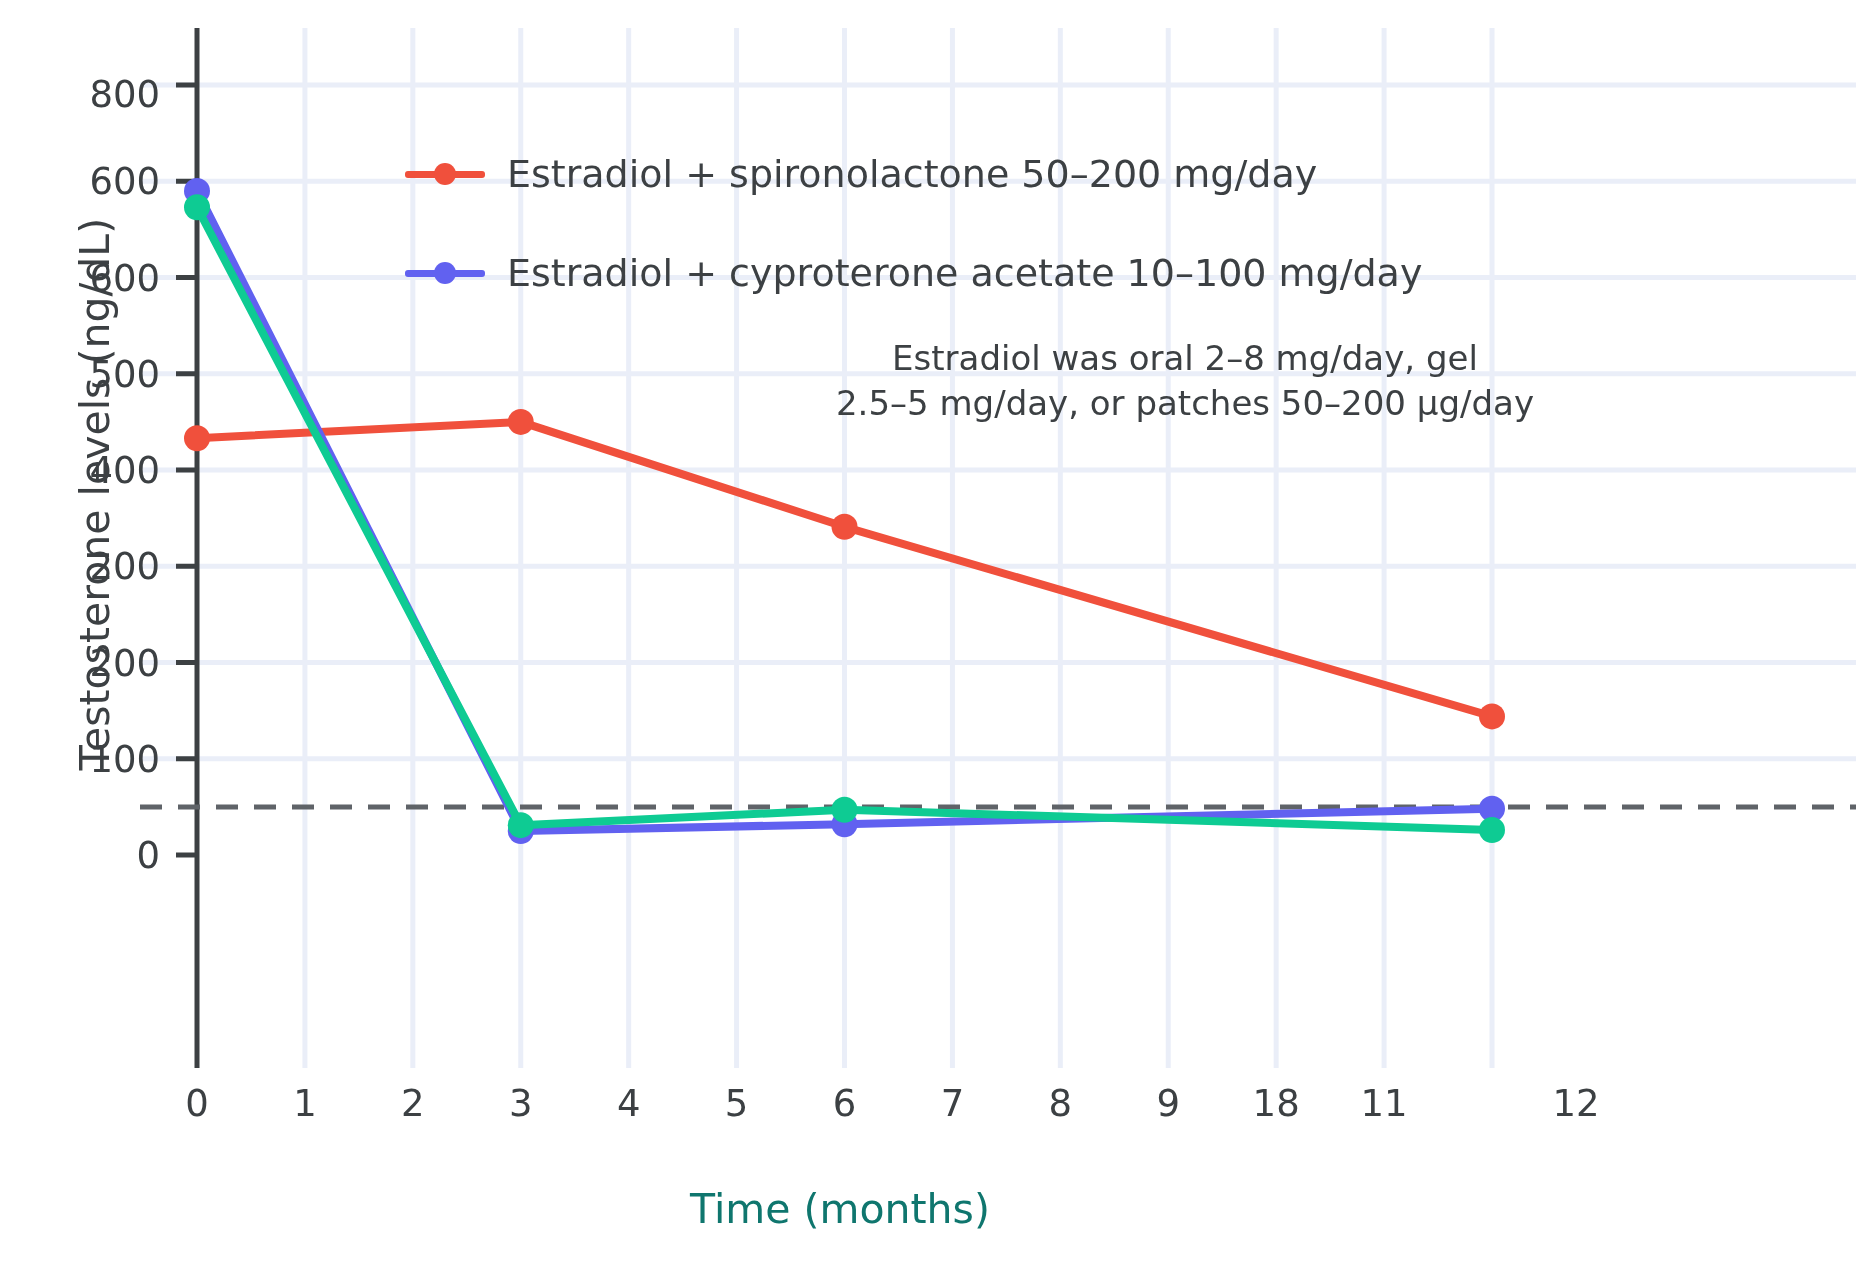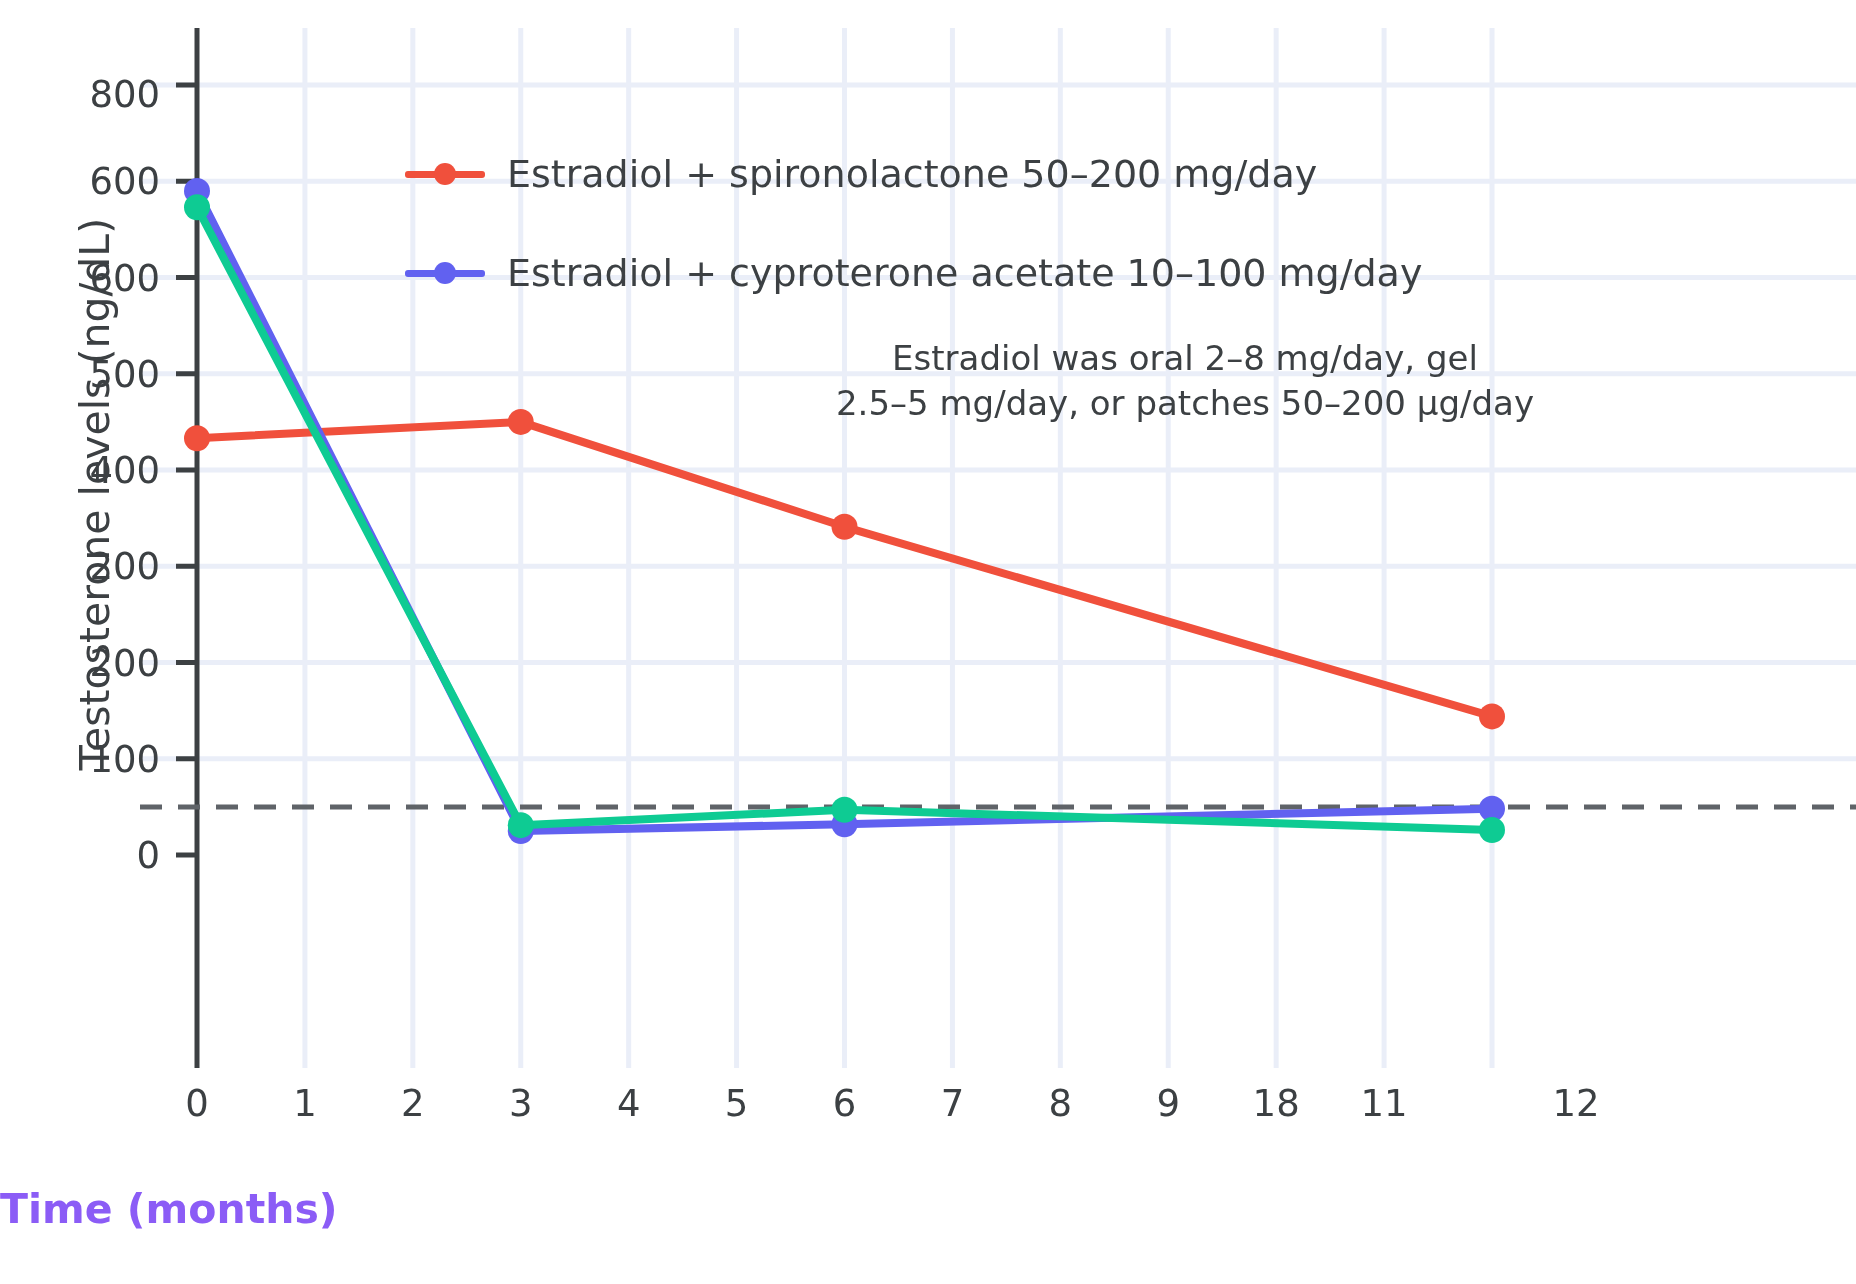--- a/index.html
+++ b/index.html
@@ -41,24 +41,24 @@
     font-size:41px;
     color:#3c4043;
     transform:rotate(-90deg);
     white-space:nowrap;
   }
   #xlabel{
     position:absolute;
     left:0;
     top:1185px;
     width:1680px;
+    text-align:center;
     font-size:41px;
-    color:#8b5cf6;
-    white-space:nowrap;
-    font-weight:bold;
+    color:#0f766e;
+    white-space:nowrap;
   }
   
   #legend{
     position:absolute;
     left:405px;
     top:102px;
   }
   .legend-row{
     display:flex;
     align-items:center;

